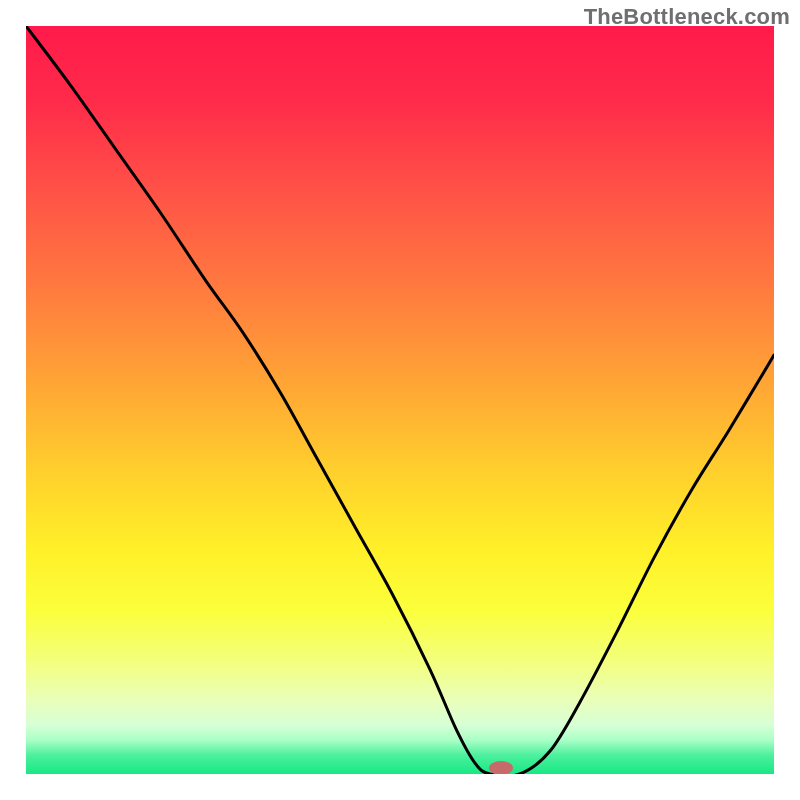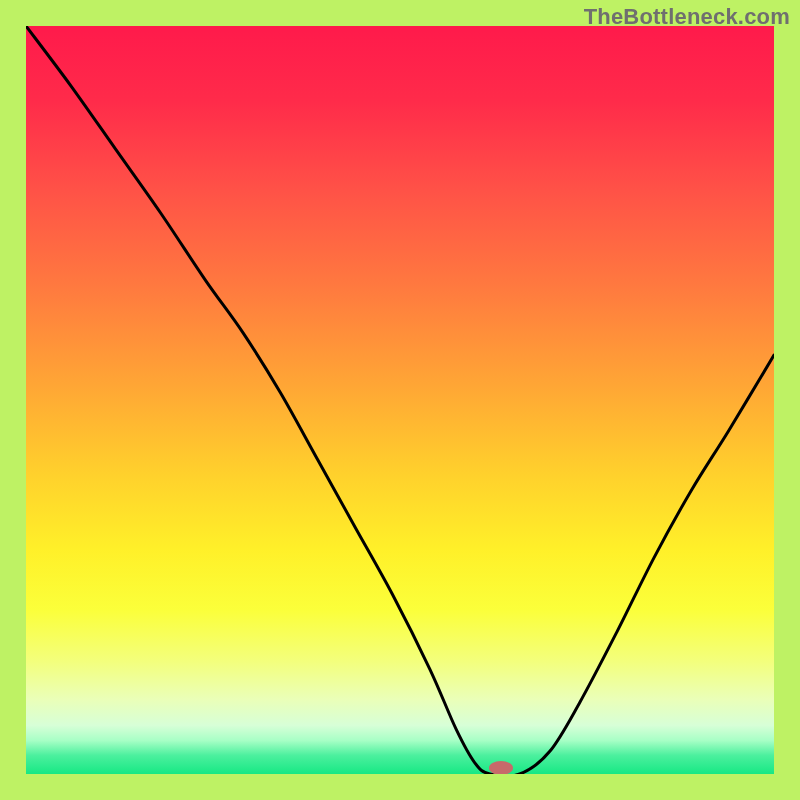--- a/index.html
+++ b/index.html
@@ -8,21 +8,21 @@
     width: 800px;
     height: 800px;
     background: #000;
     overflow: hidden;
     font-family: Arial, Helvetica, sans-serif;
   }
   .frame {
     position: relative;
     width: 800px;
     height: 800px;
-    background: #bef264;
+    background: #ffffff;
   }
   .plot-area {
     position: absolute;
     left: 26px;
     top: 26px;
     width: 748px;
     height: 748px;
     
   }
   .watermark {

